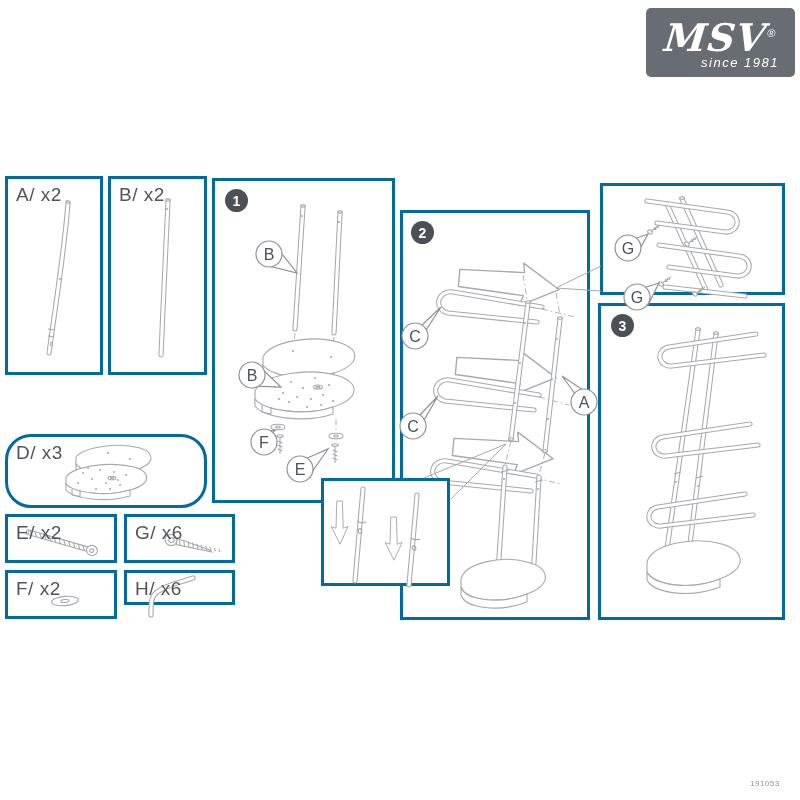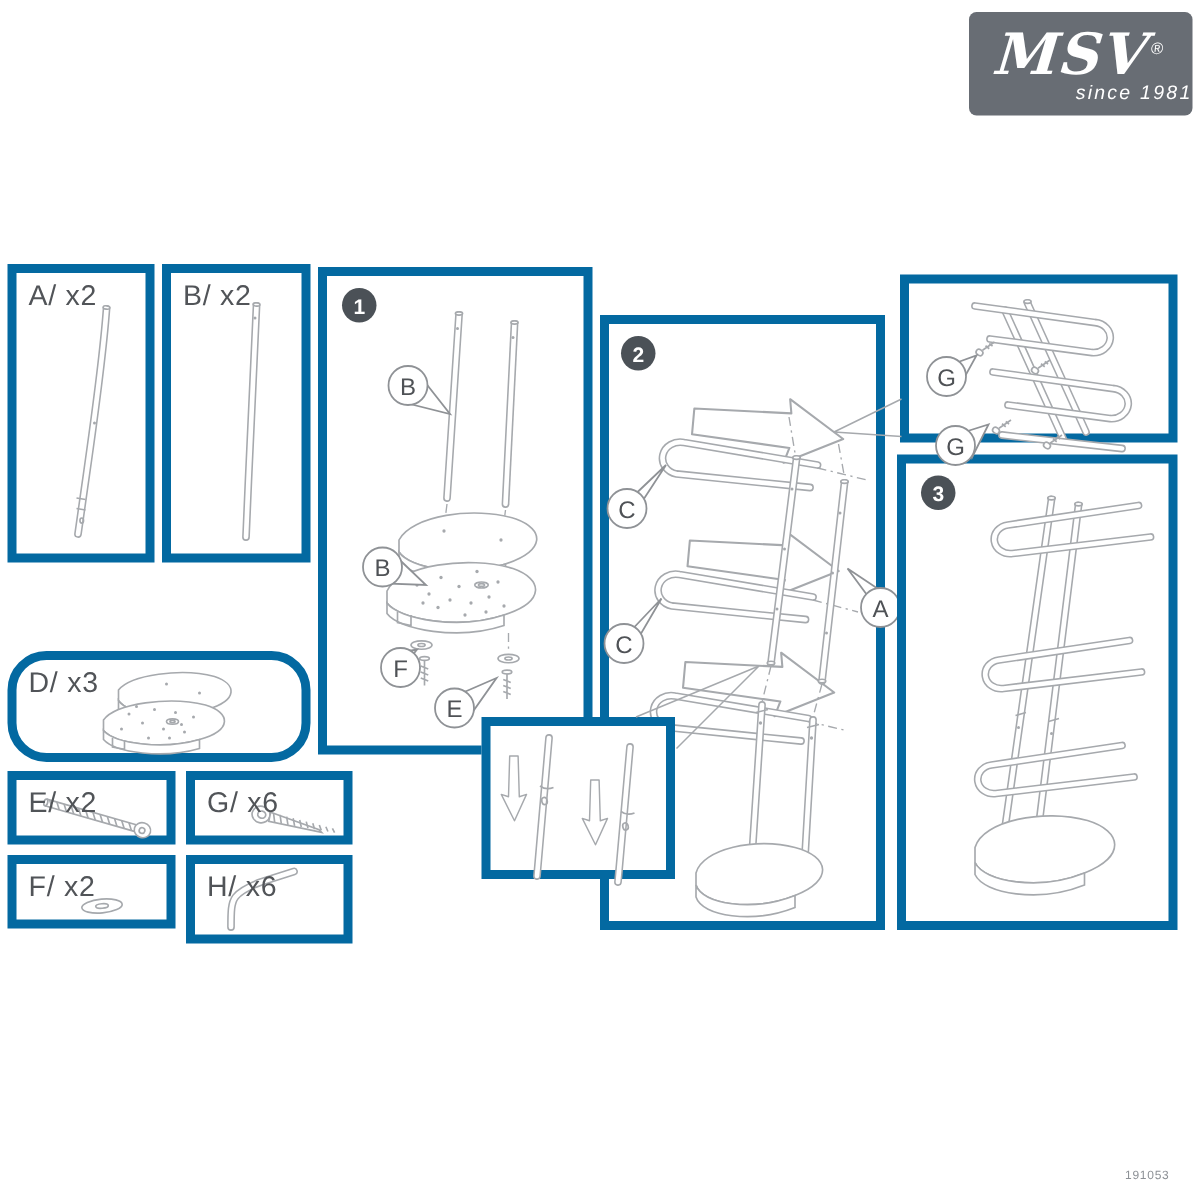--- a/index.html
+++ b/index.html
@@ -1,35 +1,35 @@
 <!DOCTYPE html>
 <html><head>
 <meta charset="utf-8">
 <style>
   html,body { margin:0; padding:0; background:#fff; }
   .page { position:relative; width:800px; height:800px; background:#ffffff;
           font-family:"Liberation Sans", sans-serif; overflow:hidden; }
 
-  .pbox, .sbox { position:absolute; border:6px solid #0369a1; background:#fff; box-sizing:border-box; }
+  .pbox, .sbox { position:absolute; border:3px solid #0369a1; background:#fff; box-sizing:border-box; }
   .pbox svg, .sbox svg { position:absolute; left:0; top:0; overflow:visible; }
 
   .plabel { position:absolute; top:5px; left:8px; font-size:19px; color:#515458;
             letter-spacing:0.5px; z-index:3; }
 
   .badge { position:absolute; width:23px; height:23px; border-radius:50%;
            background:#4b5157; color:#fff; font-size:14px; font-weight:bold;
            display:flex; align-items:center; justify-content:center; z-index:4; }
 
   .logo { position:absolute; left:646px; top:8px; width:149px; height:69px;
           background:#686d74; border-radius:5px; color:#fff; }
   .logo-brand { font-family:"DejaVu Serif", serif; font-style:italic; font-weight:bold;
                 font-size:38px; line-height:40px; text-align:center; margin-top:5px;
                 transform:skewX(-6deg); letter-spacing:1px; }
   .logo-brand sup { font-size:11px; font-family:"Liberation Sans",sans-serif; font-weight:normal; }
-  .logo-tagline { font-style:italic; font-size:13px; text-align:right; 
+  .logo-tagline { font-style:italic; font-size:13px; text-align:right; padding-right:16px;
                   margin-top:-3px; letter-spacing:1.5px; }
 
   .footer-code { position:absolute; left:750px; top:779px; font-size:8px; color:#8d9196;
                  letter-spacing:0.5px; }
 
   .overlay { position:absolute; left:0; top:0; z-index:5; pointer-events:none; }
 
   
   .ln  { stroke:#a6a9ad; fill:none; stroke-width:1.1; }
   .fw  { stroke:#a6a9ad; fill:#fff; stroke-width:1.1; }
@@ -139,21 +139,21 @@
   </div>
 
   <div class="pbox" style="left:5px;top:570px;width:112px;height:49px;">
     <span class="plabel">F/ x2</span>
     <svg width="112" height="49">
       <ellipse class="fw" cx="57" cy="28" rx="13.5" ry="4.6" transform="rotate(-5 57 28)"></ellipse>
       <ellipse class="ln" cx="57" cy="28" rx="4.2" ry="1.5" transform="rotate(-5 57 28)"></ellipse>
     </svg>
   </div>
 
-  <div class="pbox" style="left:124px;top:570px;width:111px;height:59px;">
+  <div class="pbox" style="left:124px;top:570px;width:111px;height:35px;">
     <span class="plabel">H/ x6</span>
     <svg width="111" height="49">
       <path class="to" d="M24,42 C24,32 24,26 27,22 C30,18 36,15 44,12 L66,5"></path>
       <path class="ti" d="M24,42 C24,32 24,26 27,22 C30,18 36,15 44,12 L66,5"></path>
     </svg>
   </div>
 
   
   <div class="sbox" style="left:212px;top:178px;width:183px;height:325px;">
     <span class="badge" style="left:10px;top:8px;">1</span>

